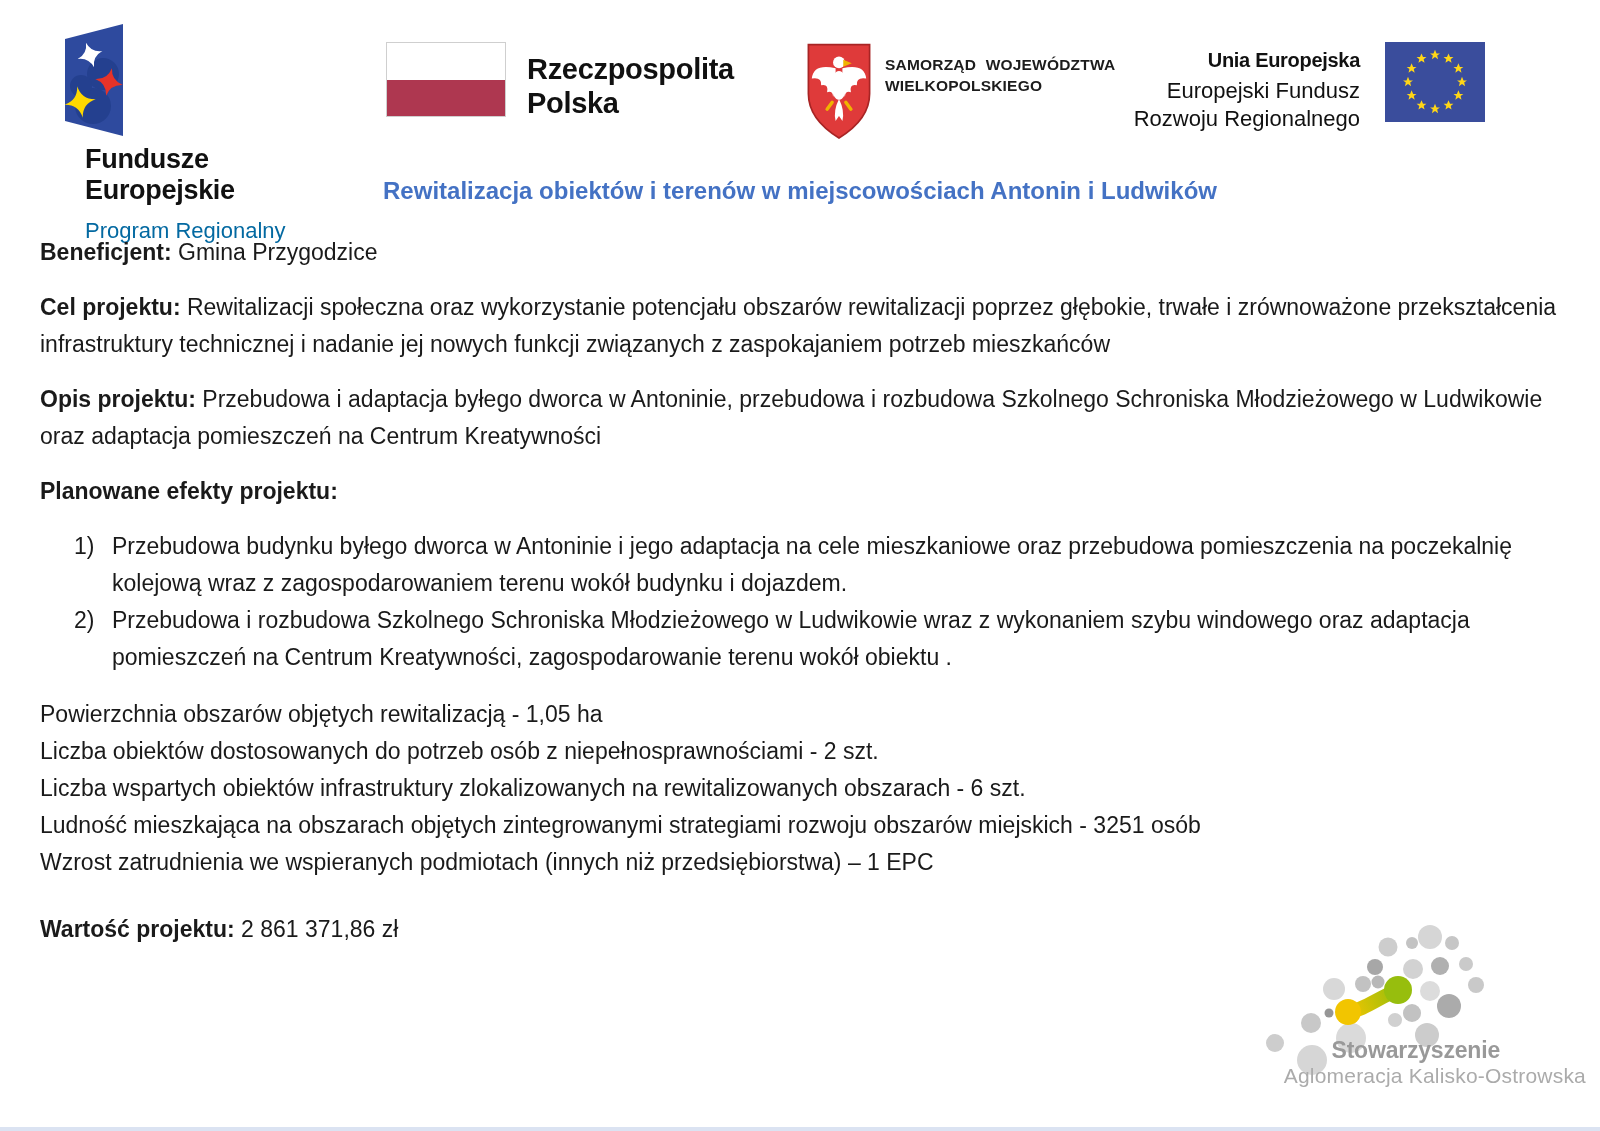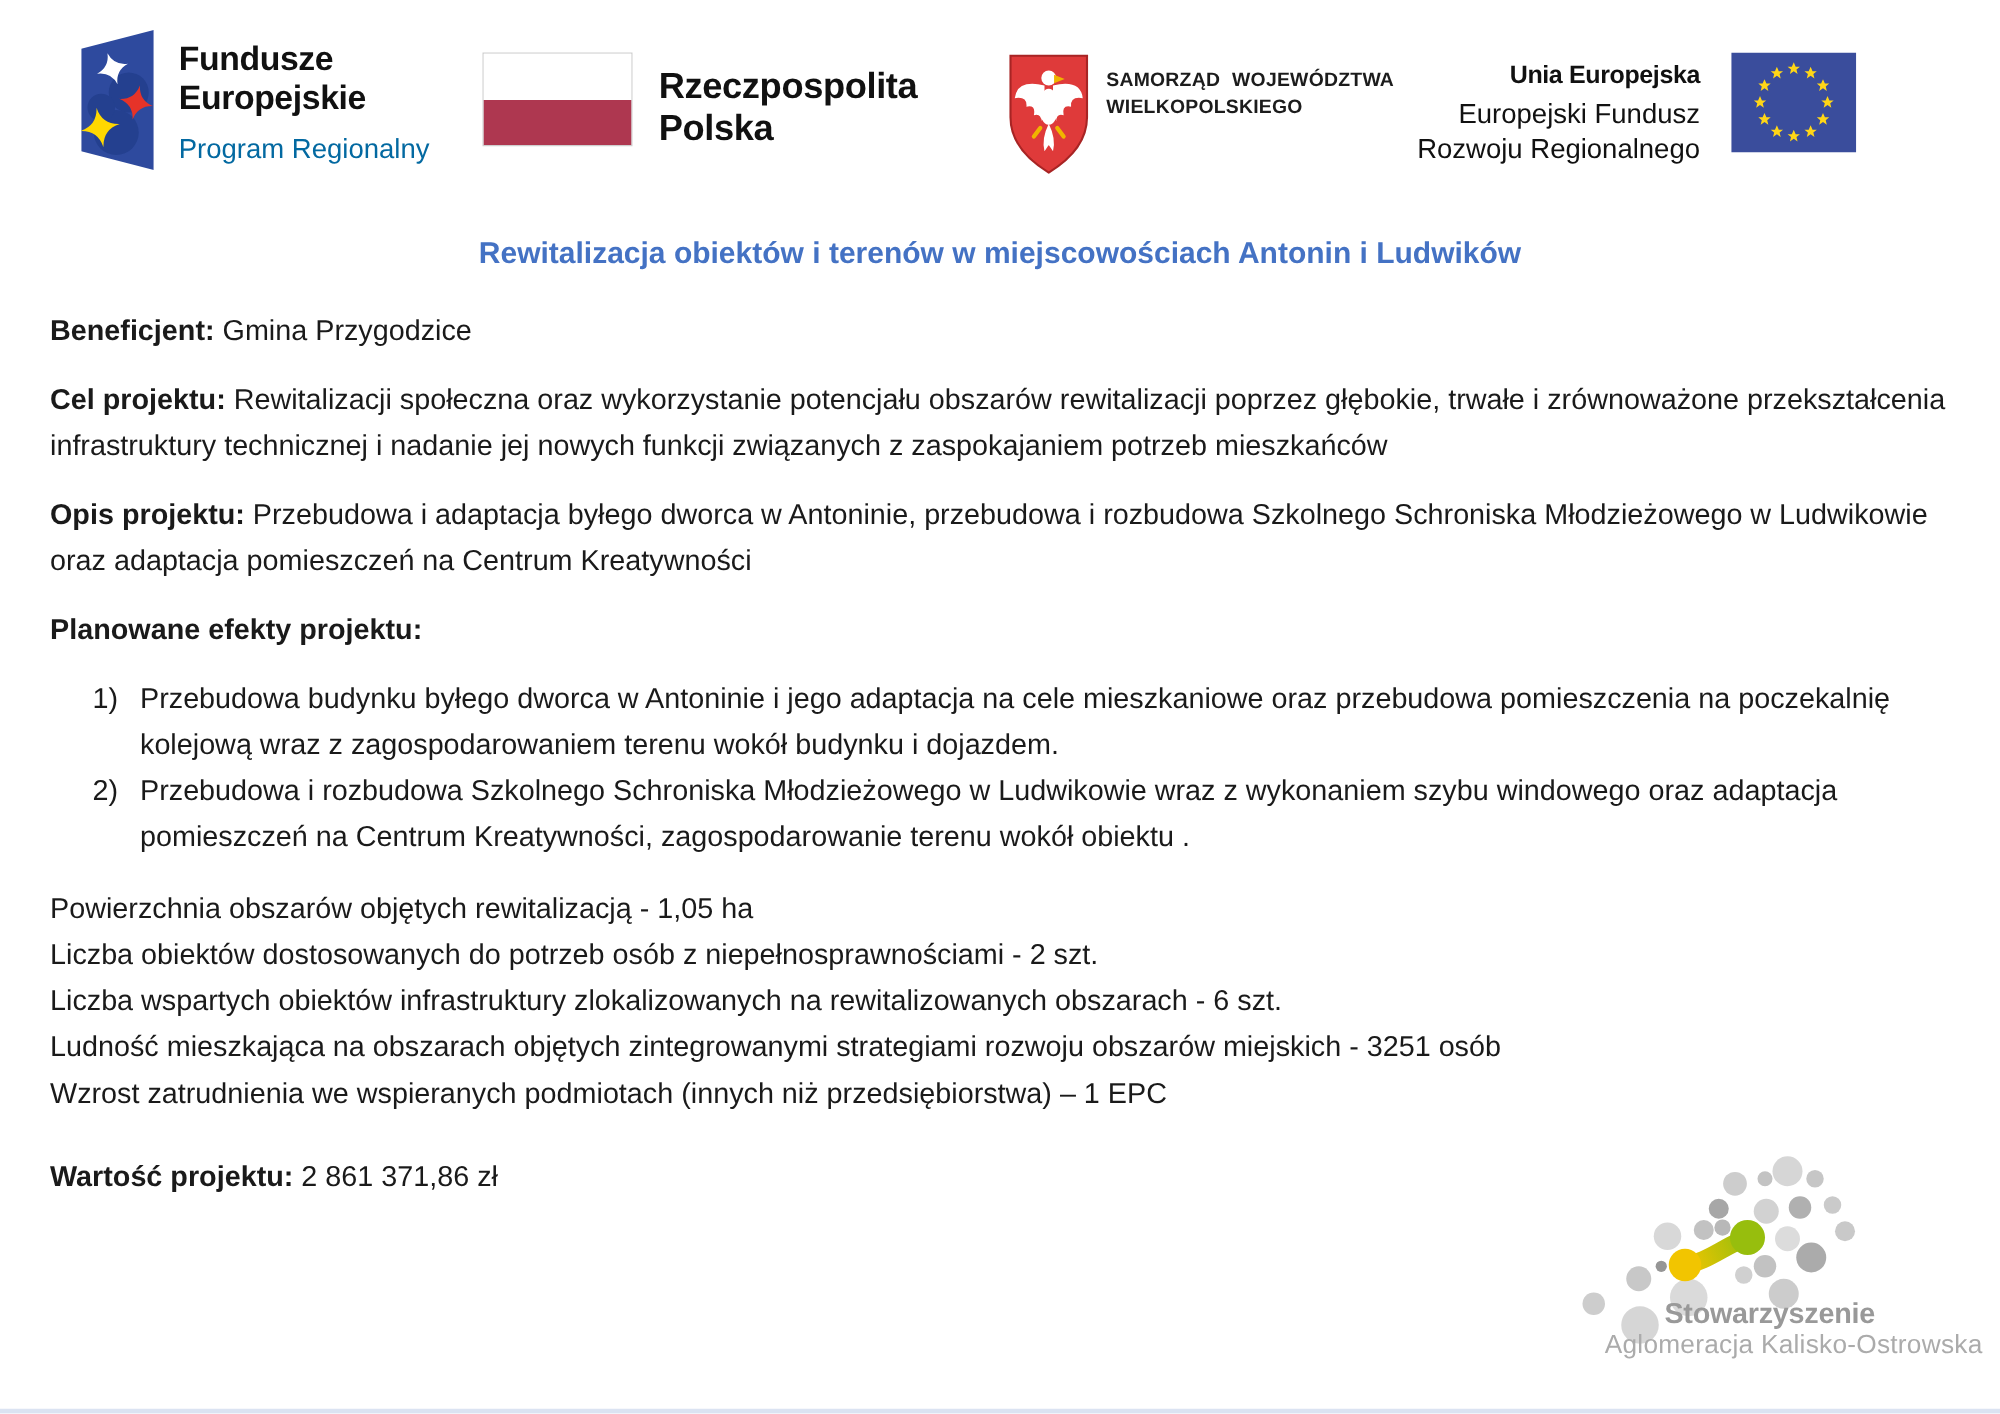--- a/index.html
+++ b/index.html
@@ -1,21 +1,21 @@
 <!DOCTYPE html>
 <html style="--title-blue: #4472C4; --poland-red: #AE3750; --herb-red: #DF3A3A; --eu-blue: #3A4D9C; --star-yellow: #FFD617; --fundusze-blue: #2E4A9E; --fundusze-star-red: #E63329; --fundusze-star-yellow: #FFD800; --sako-green: #97BE0D; --sako-yellow: #F2C500;"><head>
 <meta charset="utf-8">
 <style>
   html,body{margin:0;padding:0;background:#fff;}
   .page{position:relative;width:1600px;height:1131px;background:#ffffff;overflow:hidden;
         font-family:"Liberation Sans",sans-serif;color:#1a1a1a;}
 
   
   .hdr{position:absolute;top:0;left:0;width:100%;height:165px;}
-  .logo-fe{position:absolute;left:65px;top:24px;display:flex;}
+  .logo-fe{position:absolute;left:65px;top:24px;display:flex;flex-direction:column;}
   .logo-fe svg{display:block;}
   .logo-fe-text{margin-left:20px;padding-top:8px;}
   .logo-fe-text .big{font-size:27px;font-weight:bold;line-height:31px;letter-spacing:-0.3px;color:#111;}
   .logo-fe-text .sub{font-size:22px;margin-top:12px;color:#0369a1;}
 
   .logo-pl-flag{position:absolute;left:386px;top:42px;width:120px;height:75px;
                 border:1px solid #cfcfcf;box-sizing:border-box;}
   .logo-pl-flag .w{height:50%;background:#fff;}
   .logo-pl-flag .r{height:50%;background:var(--poland-red,#AE3750);}
   .logo-pl-text{position:absolute;left:527px;top:52px;font-size:29px;font-weight:bold;
@@ -24,21 +24,21 @@
   .logo-herb{position:absolute;left:805px;top:40px;}
   .logo-herb-text{position:absolute;left:885px;top:54px;font-size:15.5px;font-weight:bold;
                   line-height:21px;letter-spacing:0.2px;word-spacing:5px;color:#1c1c1c;}
 
   .logo-ue-text{position:absolute;left:1110px;top:44px;width:250px;text-align:right;color:#111;}
   .logo-ue-text .big{font-size:20px;font-weight:bold;line-height:33px;letter-spacing:-0.3px;}
   .logo-ue-text .sub{font-size:22px;line-height:28px;}
   .logo-ue-flag{position:absolute;left:1385px;top:42px;}
 
   
-  .content{position:absolute;top:188px;left:40px;right:40px;font-size:23px;line-height:37px;}
+  .content{position:absolute;top:176px;left:40px;right:40px;font-size:23px;line-height:37px;}
   .doc-title{text-align:center;font-size:24px;font-weight:bold;color:var(--title-blue,#4472C4);
              margin:0 0 28px 0;line-height:30px;}
   .para{margin:0 0 18px 0;}
   .b{font-weight:bold;}
   .efekty-list{margin:2px 0 20px 0;padding-left:34px;}
   .efekty-item{display:flex;}
   .efekty-item .num{flex:none;width:38px;}
   .efekty-item .itext{flex:1;}
   .indicators{margin:10px 0 30px 0;}
   .wklad-extra{display:block;}

